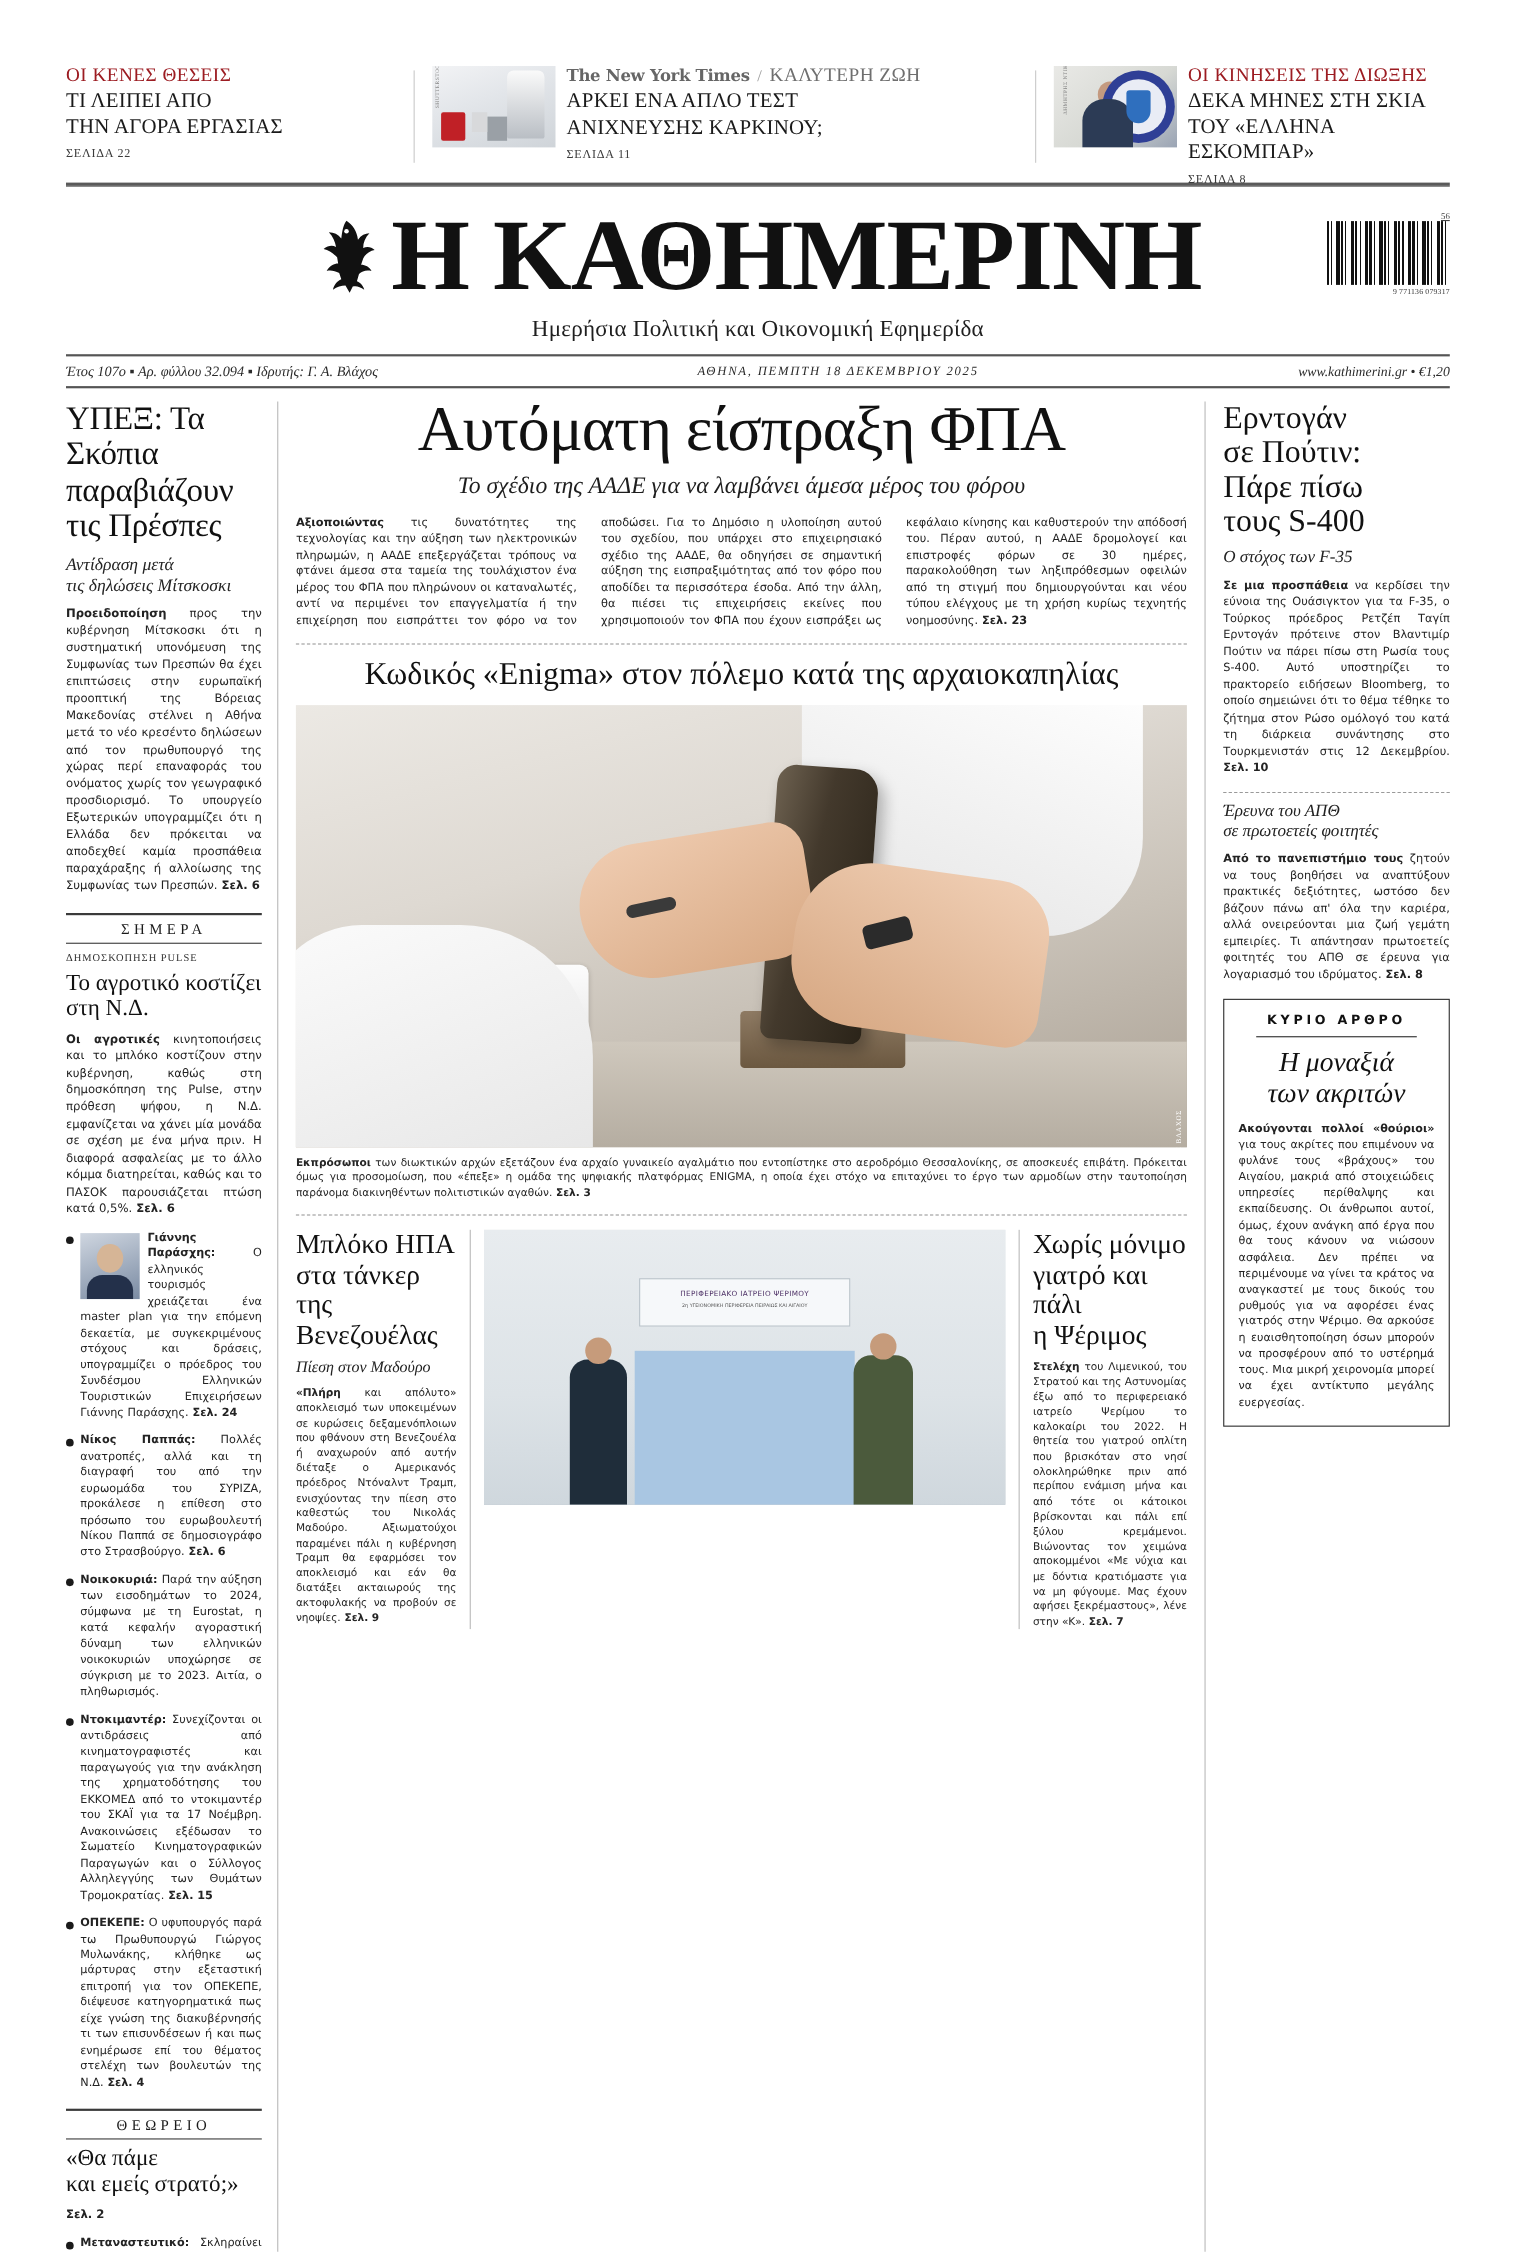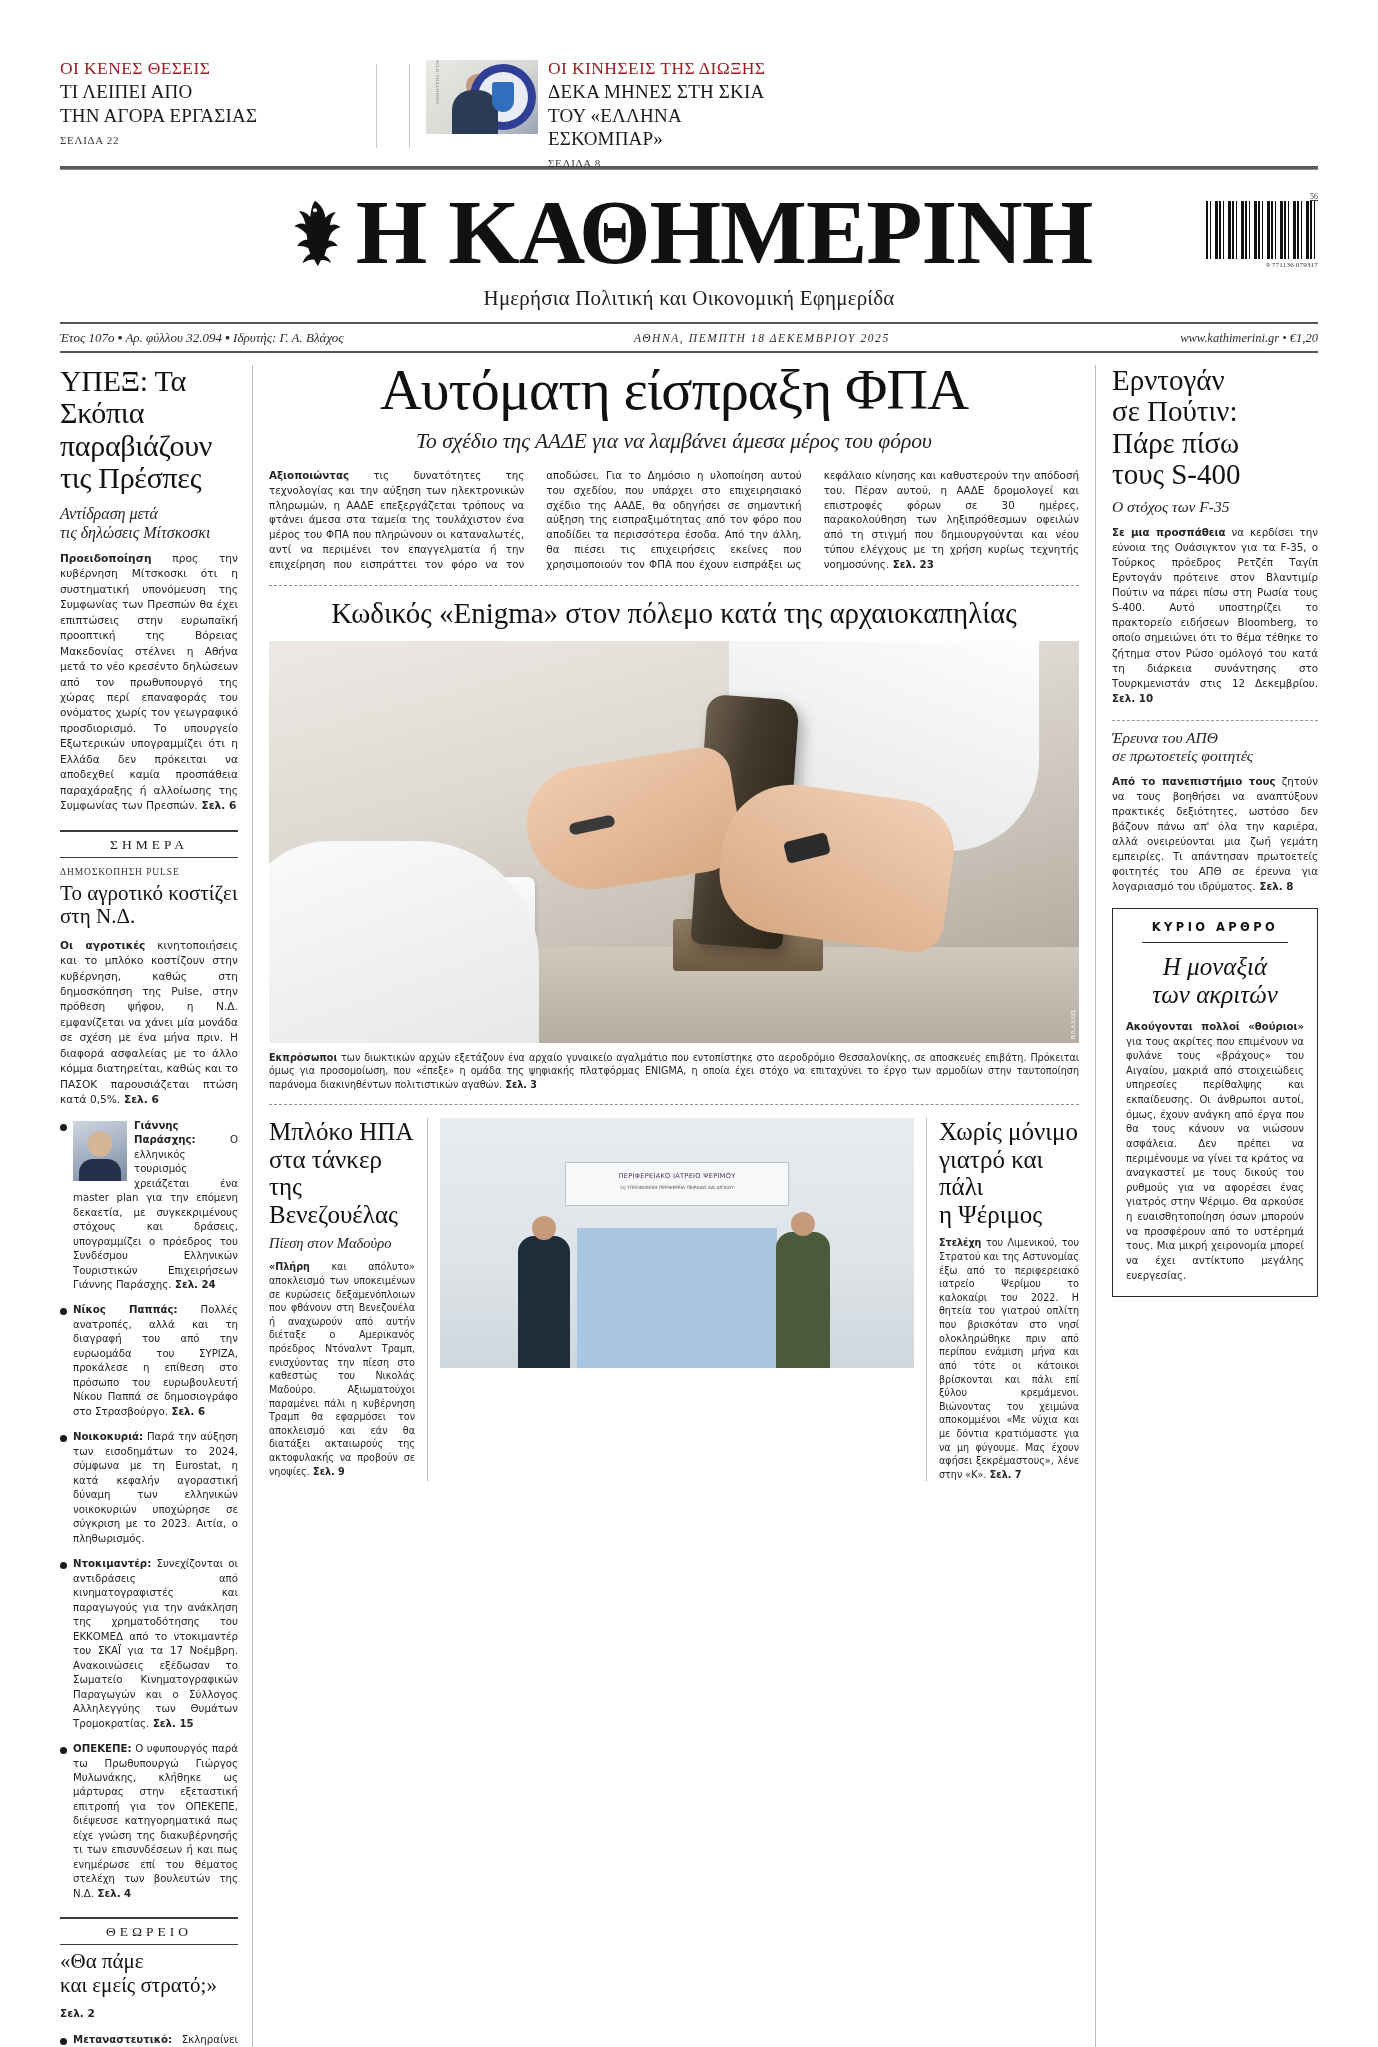--- a/index.html
+++ b/index.html
@@ -121,21 +121,21 @@
   .cap b { font-weight:700; }
 
   .trio { display:flex; margin-top:13px; }
   .trio-l { width:158px; flex:0 0 158px; padding-right:12px; }
   .trio-c { flex:1; padding:0 12px; min-width:0; }
   .trio-r { width:152px; flex:0 0 152px; padding-left:12px; }
   .trio-head { font-size:25px; line-height:1.1; color:#111; }
   .trio-sub { font-style:italic; font-size:14.5px; margin-top:7px; color:#222; }
   .photo2 { width:100%; height:250px; position:relative; overflow:hidden; background:linear-gradient(180deg,#dfe4e8 0%,#ccd4db 55%,#b9c3cb 100%); }
   .p2-wall { position:absolute; inset:0; background:linear-gradient(180deg,#e8ecef 0%,#dde3e7 60%,#cfd7dd 100%); }
-  .p2-sign { position:absolute; left:50%; top:44px; transform:translateX(-50%); width:224px; height:44px; background:#f6f8fa; border:1px solid #b9c2c9; }
+  .p2-sign { position:absolute; left:50%; top:44px; transform:translateX(-50%); width:192px; height:44px; background:#f6f8fa; border:1px solid #b9c2c9; }
   .p2-sign .s1 { font-family:"DejaVu Sans", sans-serif; font-size:6.6px; letter-spacing:.3px; color:#4a2d63; text-align:center; margin-top:9px; }
   .p2-sign .s2 { font-family:"DejaVu Sans", sans-serif; font-size:4.4px; color:#555; text-align:center; margin-top:5px; }
   .p2-door { position:absolute; left:50%; transform:translateX(-50%); bottom:0; width:200px; height:140px; background:#a9c6e2; }
   .p2-f1 { position:absolute; left:78px; bottom:0; width:52px; height:132px; background:#1f2d3a; border-radius:16px 16px 0 0; }
   .p2-f1:after{ content:""; position:absolute; left:14px; top:-20px; width:24px; height:24px; border-radius:50%; background:#c69b7b; }
   .p2-f2 { position:absolute; right:84px; bottom:0; width:54px; height:136px; background:#4b5a3c; border-radius:16px 16px 0 0; }
   .p2-f2:after{ content:""; position:absolute; left:15px; top:-20px; width:24px; height:24px; border-radius:50%; background:#c69b7b; }
 
   
   .r-head { font-size:29px; line-height:1.08; color:#111; }
@@ -162,20 +162,35 @@
       <div class="promo-txt">
         <div class="promo-kicker">ΟΙ ΚΕΝΕΣ ΘΕΣΕΙΣ</div>
         <div class="promo-head">ΤΙ ΛΕΙΠΕΙ ΑΠΟ</div>
         <div class="promo-head">ΤΗΝ ΑΓΟΡΑ ΕΡΓΑΣΙΑΣ</div>
         <div class="promo-page">ΣΕΛΙΔΑ 22</div>
       </div>
     </div>
 
     <div class="promo-sep"></div>
 
+    <div class="promo-cell" style="flex:1;">
+      <div class="thumb t-lab">
+        <span class="credit">SHUTTERSTOCK</span>
+      </div>
+      <div class="promo-txt">
+        <div class="nyt-row">
+          <span class="nyt-logo">The New York Times</span>
+          <span class="nyt-slash">/</span>
+          <span class="promo-kicker grey">ΚΑΛΥΤΕΡΗ ΖΩΗ</span>
+        </div>
+        <div class="promo-head">ΑΡΚΕΙ ΕΝΑ ΑΠΛΟ ΤΕΣΤ</div>
+        <div class="promo-head">ΑΝΙΧΝΕΥΣΗΣ ΚΑΡΚΙΝΟΥ;</div>
+        <div class="promo-page">ΣΕΛΙΔΑ 11</div>
+      </div>
+    </div>
 
     <div class="promo-sep"></div>
 
     <div class="promo-cell" style="width:360px;">
       <div class="thumb t-man">
         <span class="t-seal"></span>
         <span class="credit">ΔΗΜΗΤΡΗΣ ΝΤΙΚΤΑΣ</span>
       </div>
       <div class="promo-txt">
         <div class="promo-kicker">ΟΙ ΚΙΝΗΣΕΙΣ ΤΗΣ ΔΙΩΞΗΣ</div>

